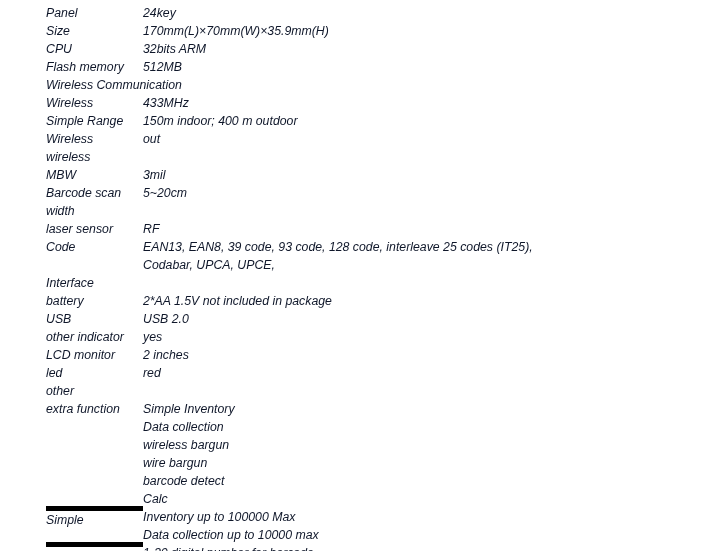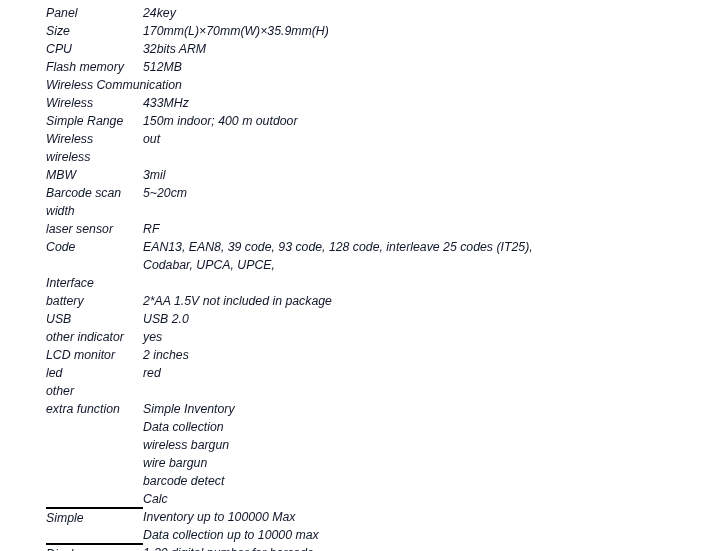--- a/index.html
+++ b/index.html
@@ -58,21 +58,21 @@
   
   .val-tight {
     line-height: 14px;
   }
 
   
   .span-label {
     line-height: 18px;
   }
   .rule-bottom {
-    border-bottom: 2px solid #000000;
+    border-bottom: 5px solid #000000;
   }
 
   .mid-label {
     vertical-align: middle;
   }
 
   .stack {
     display: block;
   }
   .stack span {

